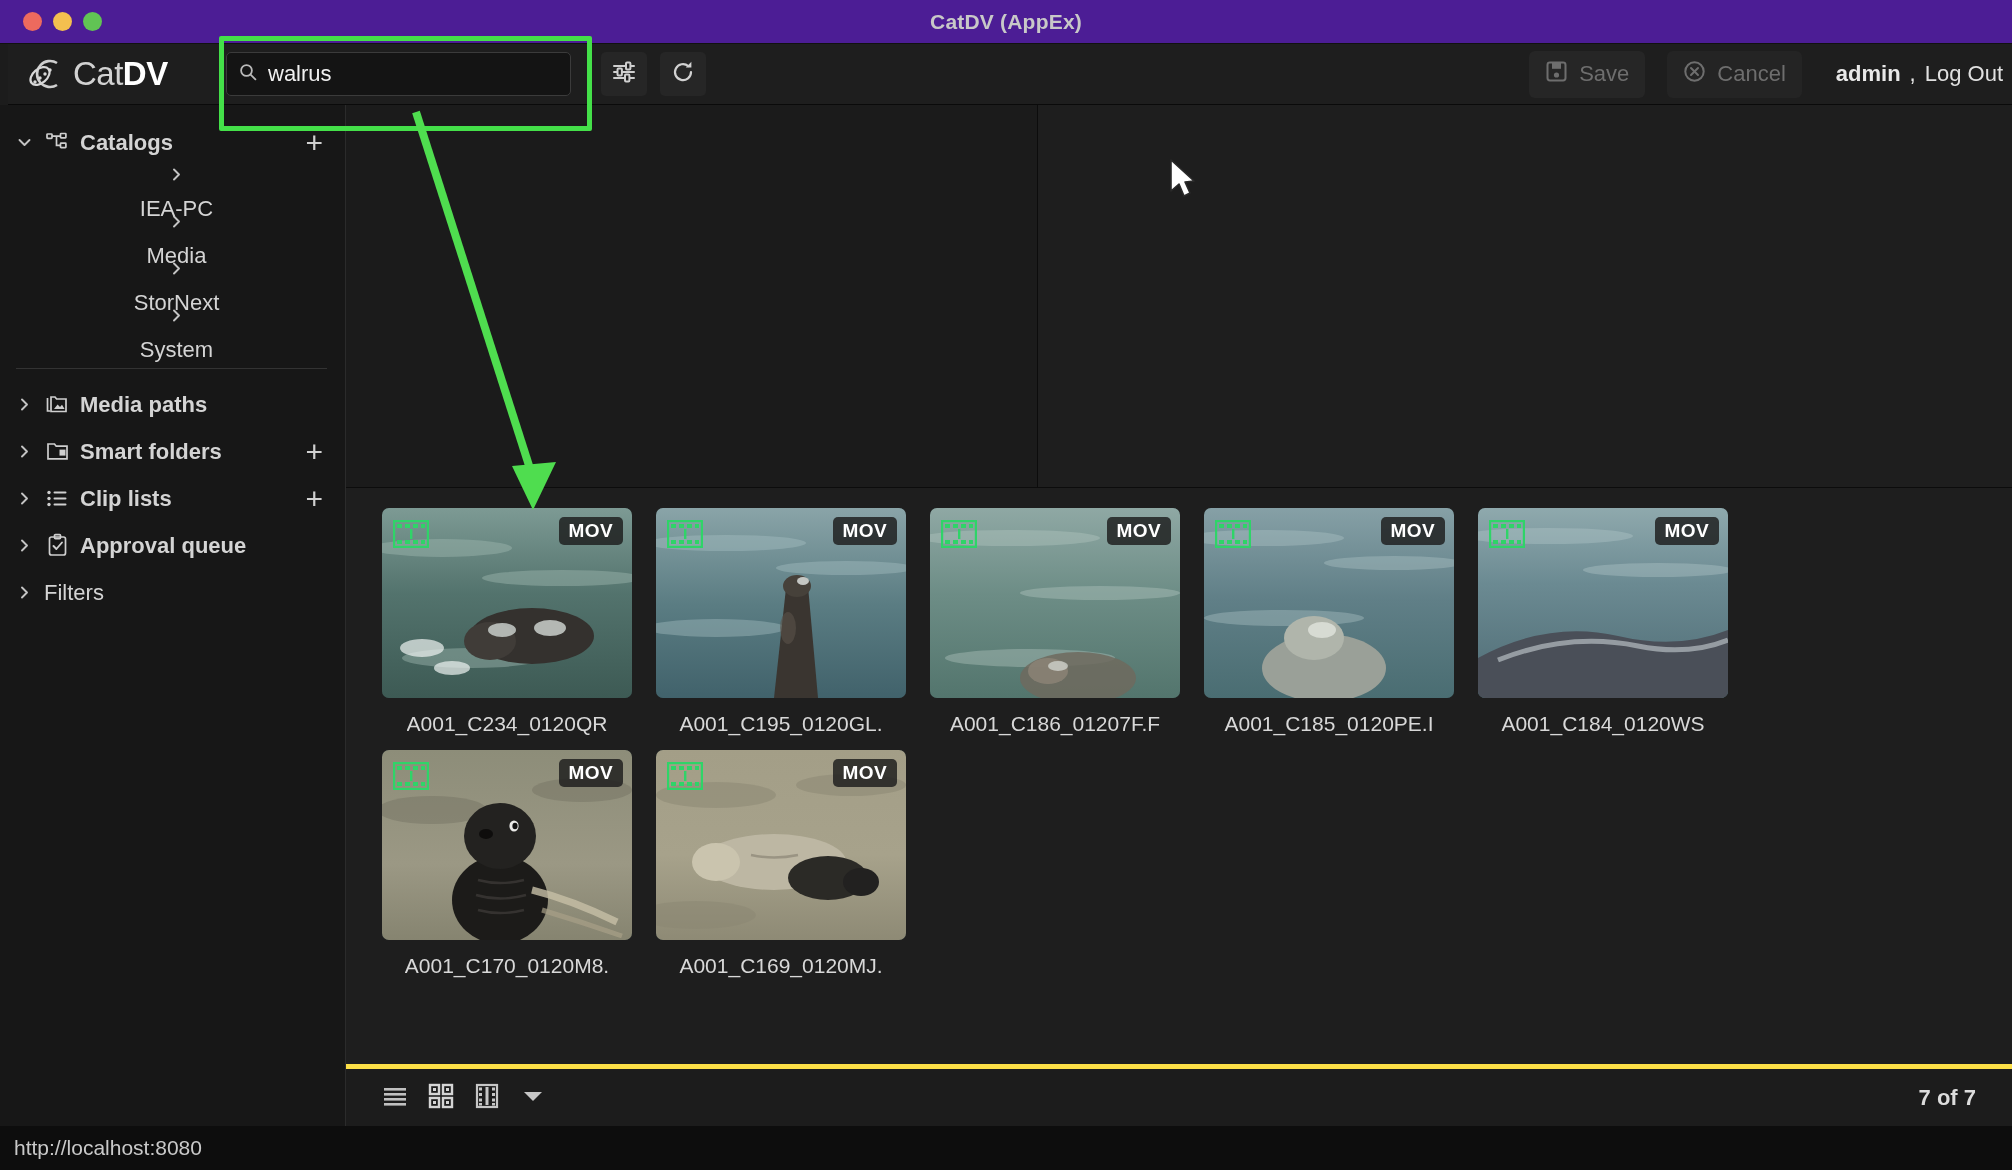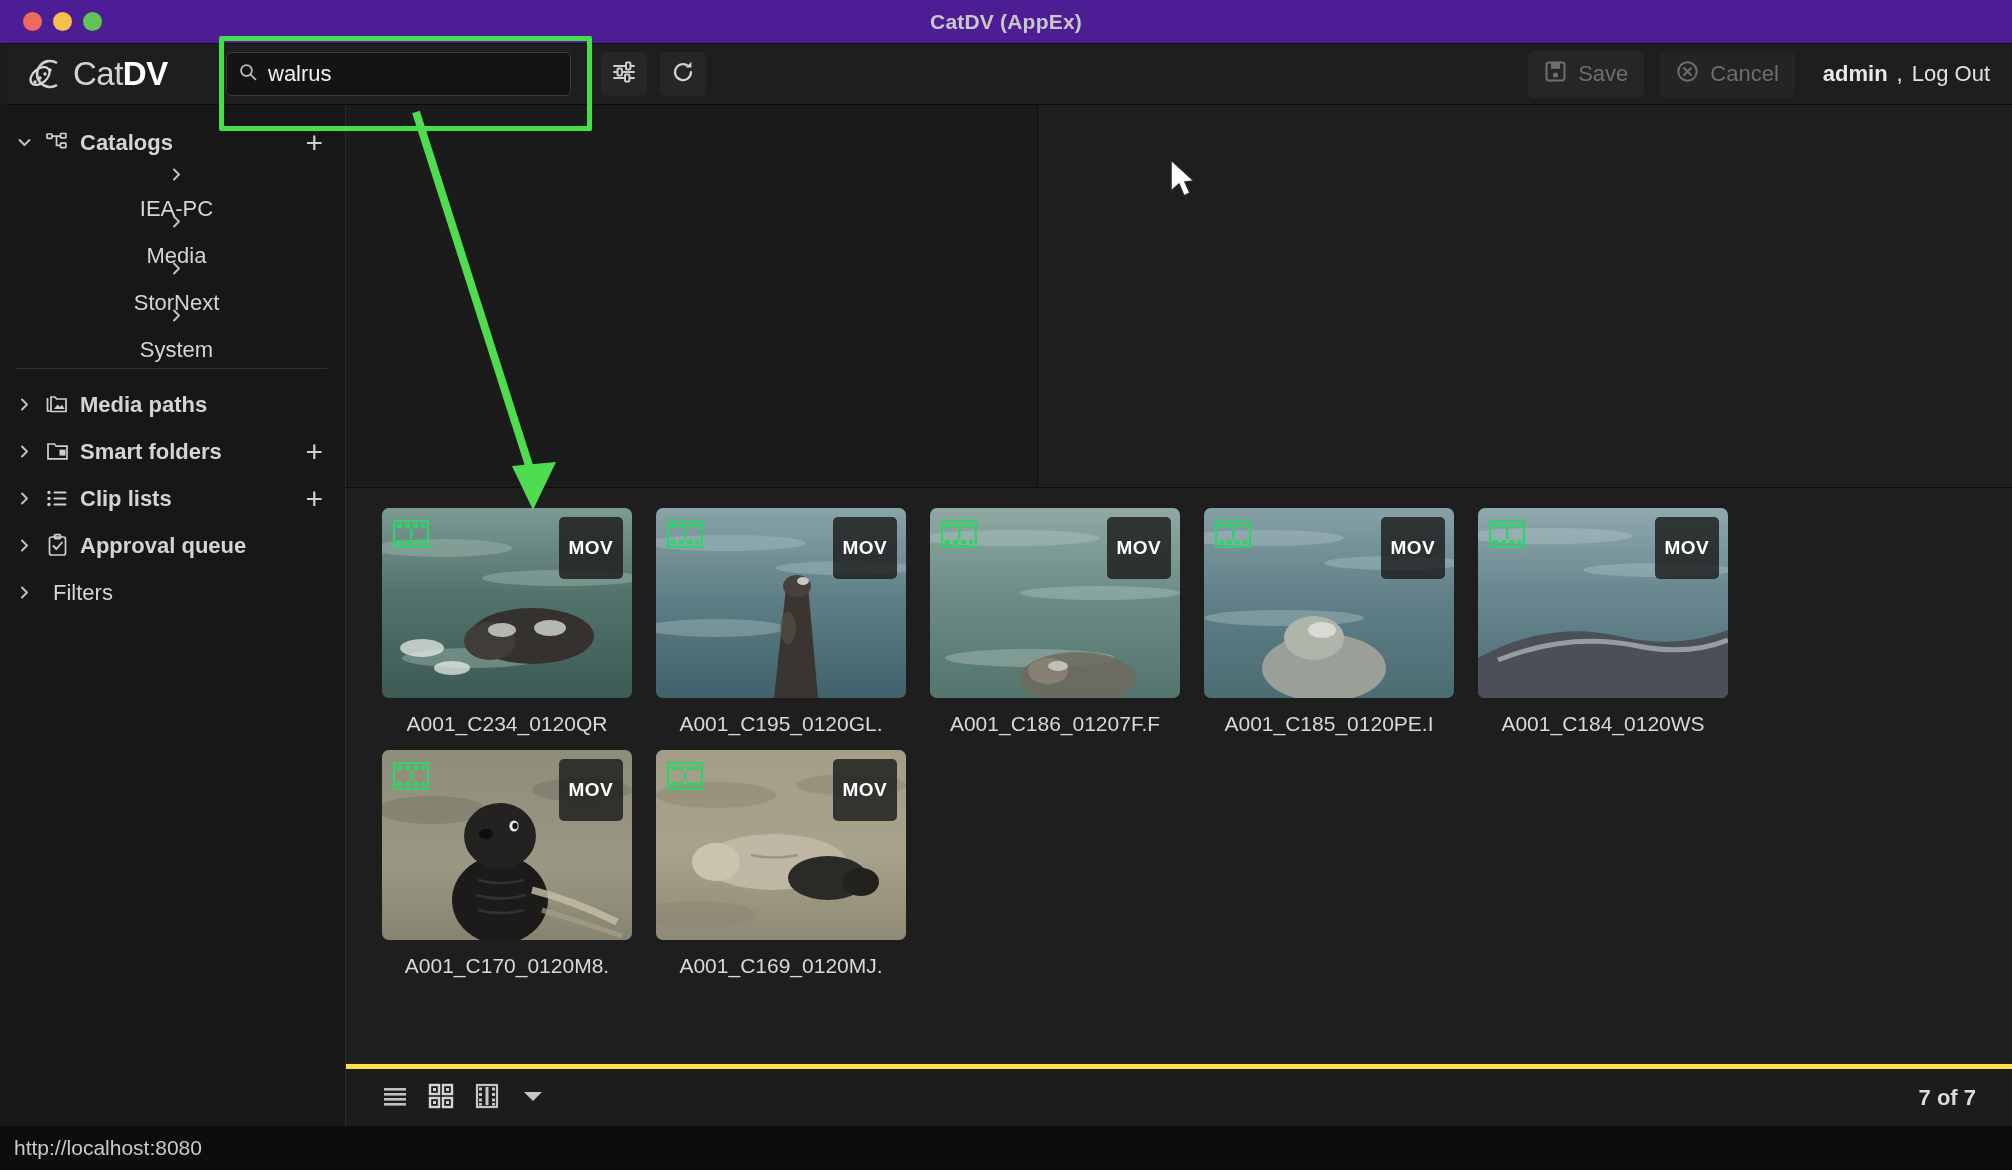--- a/index.html
+++ b/index.html
@@ -73,21 +73,21 @@
     width: 46px; height: 44px; border-radius: 5px;
     background: #262626;
     display: flex; align-items: center; justify-content: center;
     cursor: pointer;
   }
   .tool-btn + .tool-btn { margin-left: 13px; }
   #filter-btn { margin-left: 25px; }
 
   .header-right {
     margin-left: auto; display: flex; align-items: center;
-    gap: 16px; padding-right: 22px;
+    gap: 22px; padding-right: 9px;
   }
   .hbtn {
     display: flex; align-items: center; gap: 11px;
     padding: 9px 16px; border-radius: 6px;
     background: #262626; color: #6e6e6e; font-size: 22px;
   }
   .hbtn.ghost { background: #242424; }
   .user-area { display: flex; align-items: center; gap: 9px; margin-left: 12px; }
   .user-name { color: #e8e8e8; font-size: 22px; font-weight: 700; }
   .user-comma { color: #e8e8e8; font-size: 22px; }
@@ -149,21 +149,21 @@
   .thumb {
     width: 250px; height: 190px; border-radius: 7px;
     position: relative; overflow: hidden;
     background: #2a3a3a;
   }
   .thumb .img { position: absolute; inset: 0; }
   .badge {
     position: absolute; top: 9px; right: 9px;
     background: rgba(28,28,28,.82); color: #fff;
     font-size: 19px; font-weight: 700;
-    padding: 20px 10px; border-radius: 5px;
+    padding: 3px 10px; border-radius: 5px;
     letter-spacing: .4px;
   }
   .film-ico { position: absolute; top: 12px; left: 11px; }
   .cell-label {
     margin-top: 14px; color: #d8d8d8; font-size: 21px;
     white-space: nowrap; overflow: hidden; max-width: 262px;
     text-overflow: clip;
   }
 
   
@@ -432,21 +432,21 @@
         </span>
         <span class="nav-label">Approval queue</span>
       </div>
 
       <div class="nav-row">
         <span class="chev">
           <svg width="17" height="17" viewBox="0 0 17 17">
               <path d="M6 3.5 L11 8.5 L6 13.5" fill="none" stroke="#c3c3c3" stroke-width="1.9" stroke-linecap="round" stroke-linejoin="round"></path>
             </svg>
         </span>
-        <span class="nav-label light" style="margin-left:9px">Filters</span>
+        <span class="nav-label light" style="margin-left:0">Filters</span>
       </div>
     </div>
 
     <div class="main">
 
       <div class="preview-area">
         <div class="preview-left"></div>
         <div class="preview-right"></div>
       </div>
 

